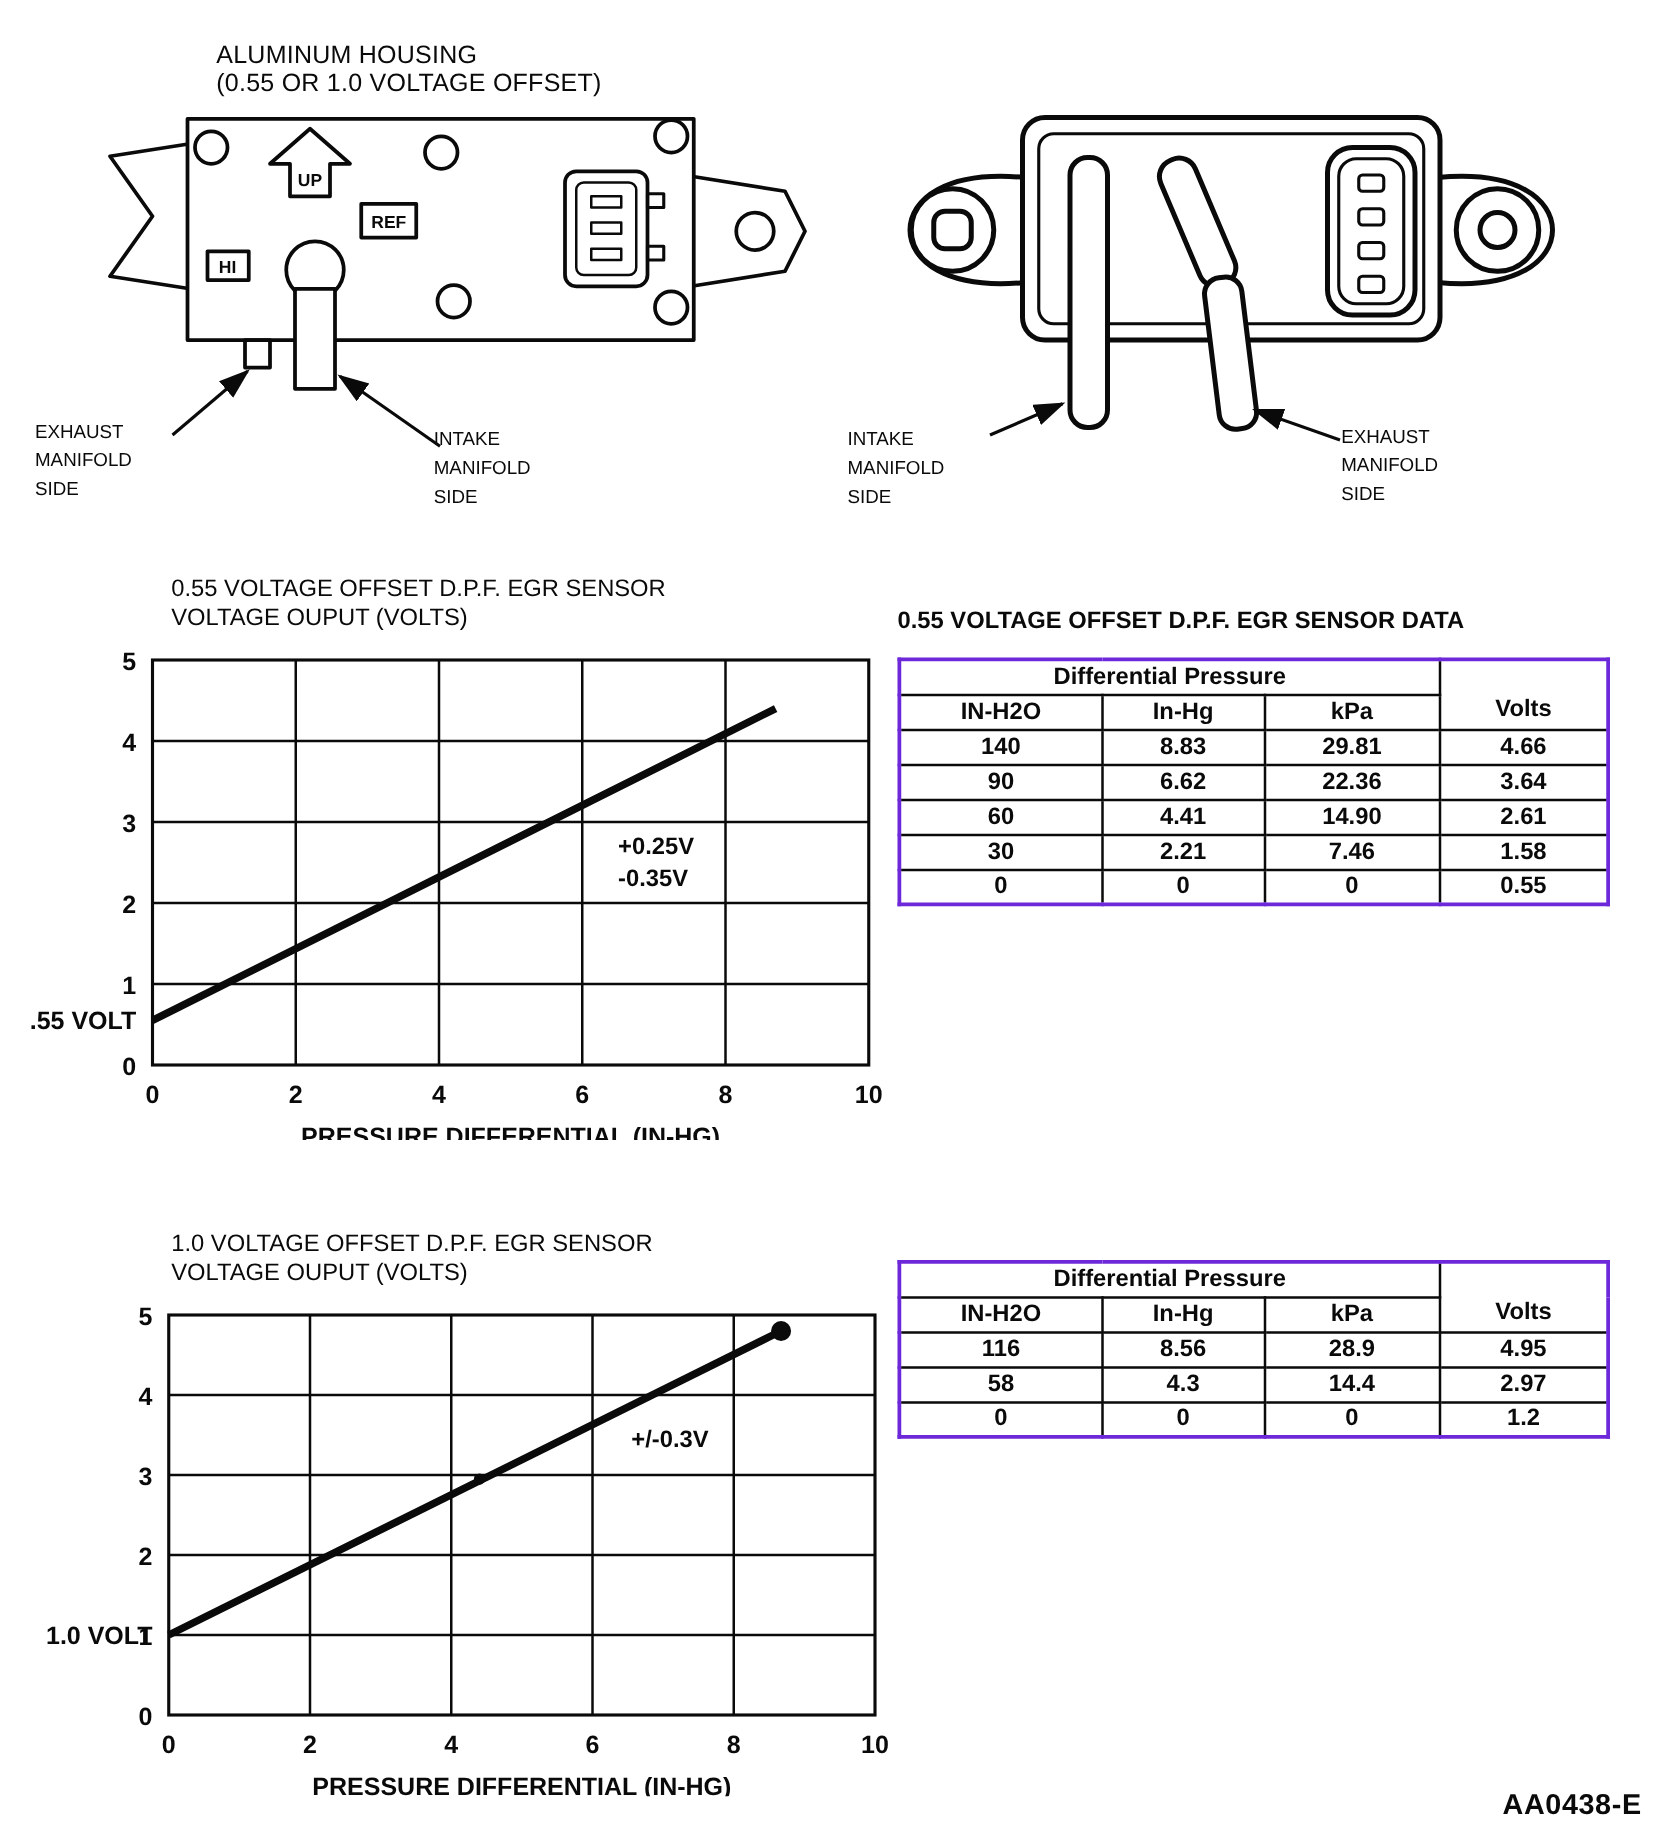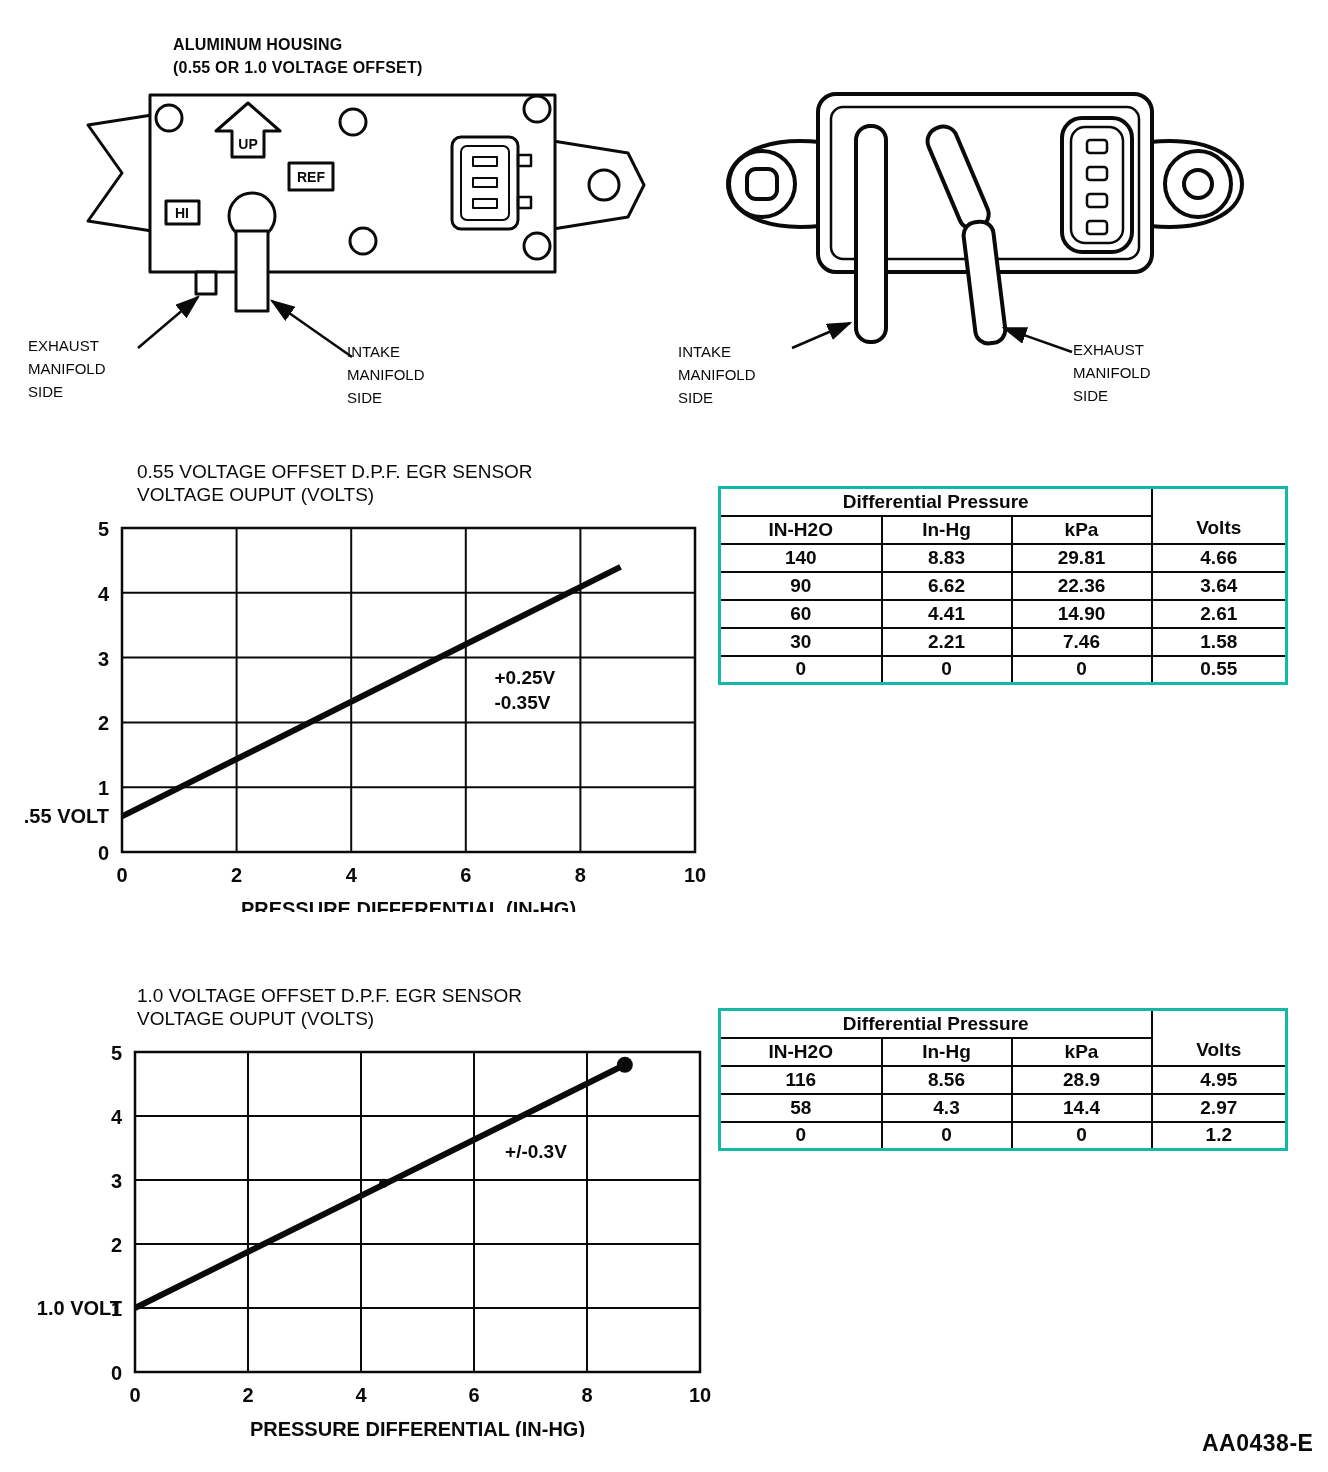--- a/index.html
+++ b/index.html
@@ -1,31 +1,31 @@
 <!DOCTYPE html>
 <html><head>
 <meta charset="utf-8">
 <style>
   *{margin:0;padding:0;box-sizing:border-box}
   html,body{width:1328px;height:1472px;background:#fff}
   body{font-family:"Liberation Sans",sans-serif;color:#0a0a0a}
   #page{position:relative;width:1328px;height:1472px;background:#fff;overflow:hidden}
-  .h-title{position:absolute;font-weight:bold;font-size:16px;line-height:23px;white-space:pre-line;letter-spacing:.2px}
+  .h-title{position:absolute;font-weight:normal;font-size:20px;line-height:23px;white-space:pre-line;letter-spacing:.2px}
   .side-label{position:absolute;font-weight:normal;font-size:15px;line-height:23px;white-space:pre-line}
   .chart-title{position:absolute;font-weight:normal;font-size:19px;line-height:23px;white-space:pre-line}
   .chart-mount{position:absolute;width:720px;height:412px}
   svg.art{position:absolute}
   .svg-label{font:bold 14px "Liberation Sans",sans-serif}
   text.tick{font:bold 20px "Liberation Sans",sans-serif;fill:#0a0a0a}
   text.anno{font:bold 19px "Liberation Sans",sans-serif;fill:#0a0a0a}
   text.offset{font:bold 20px "Liberation Sans",sans-serif;fill:#0a0a0a}
   text.xlabel{font:bold 20px "Liberation Sans",sans-serif;fill:#0a0a0a}
   .tbl-wrap{position:absolute;width:567px}
   .tbl-title{font-weight:bold;font-size:19px;margin-bottom:18px;white-space:nowrap}
-  table{border-collapse:collapse;width:567px;table-layout:fixed;border:3px solid #14b8a6}
+  table{border-collapse:collapse;width:567px;table-layout:fixed;border:3px solid #6d28d9}
   th,td{border:2px solid #0a0a0a;font-weight:bold;font-size:19px;text-align:center;height:28px;padding:1px 2px}
   th.volts{vertical-align:bottom;padding-bottom:4px}
   .figure-code{position:absolute;font-weight:bold;font-size:23px;letter-spacing:.5px}
 </style>
 </head>
 <body>
 
 <div id="page">
 
   <div class="h-title" style="left:173px;top:33px">ALUMINUM HOUSING
@@ -147,20 +147,21 @@
         <text x="580.4000000000001" y="382" text-anchor="middle" class="tick">8</text>
         <text x="695" y="382" text-anchor="middle" class="tick">10</text>
         <polyline points="122,316.36 620.51,66.87999999999994" fill="none" stroke="#0a0a0a" stroke-width="6"></polyline>
         <text x="494.45" y="183.51999999999998" class="anno">+0.25V</text>
         <text x="494.45" y="208.51999999999998" class="anno">-0.35V</text>
         <text x="109" y="323.36" text-anchor="end" class="offset">.55 VOLT</text>
         <text x="408.5" y="416" text-anchor="middle" class="xlabel">PRESSURE DIFFERENTIAL (IN-HG)</text>
       </svg></div>
 
   <div class="tbl-wrap" style="left:718px;top:486px">
+    <div class="tbl-title">0.55 VOLTAGE OFFSET D.P.F. EGR SENSOR DATA</div>
     <table>
       <colgroup>
           <col style="width:162px">
           <col style="width:130px">
           <col style="width:140px">
           <col style="width:135px">
         </colgroup>
       <thead>
         <tr>
           <th colspan="3">Differential Pressure</th>

